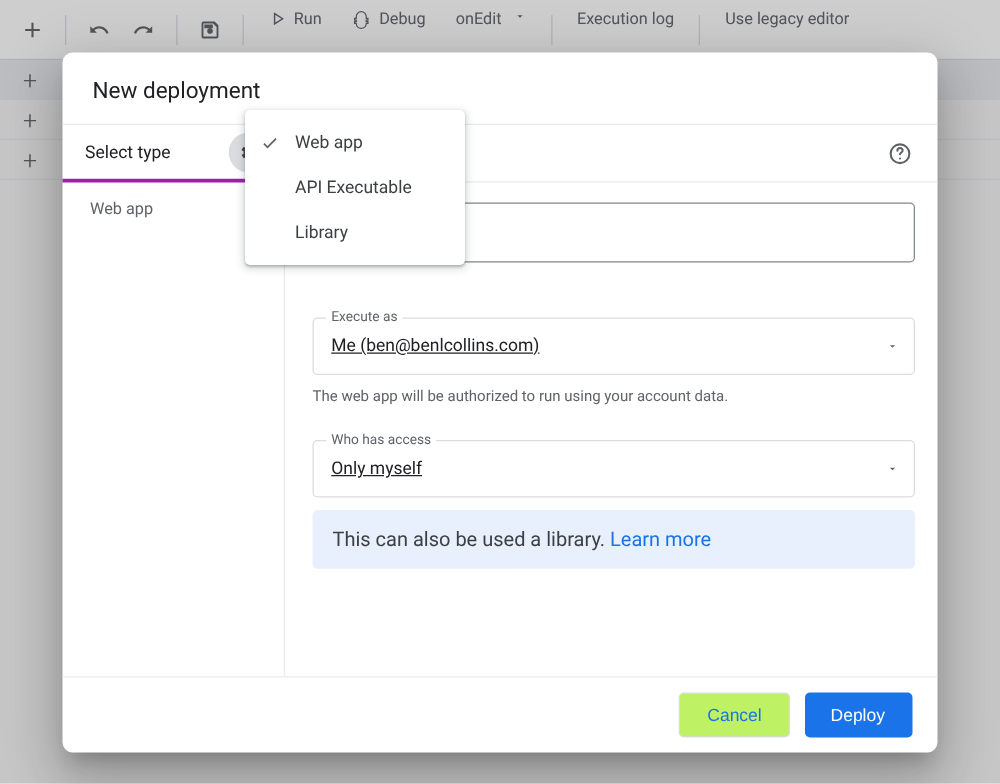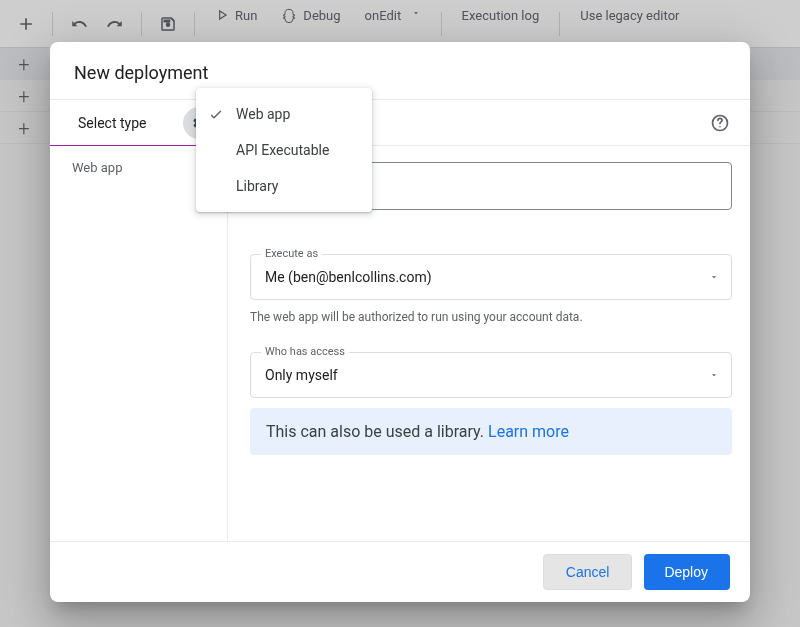--- a/index.html
+++ b/index.html
@@ -107,24 +107,24 @@
   .left-col {
     width: 178px;
     border-right: 1px solid #e8eaed;
     display: flex;
     flex-direction: column;
   }
   .col-header {
     display: flex;
     align-items: center;
     justify-content: space-between;
-    padding: 10px 12px 10px 28px;
+    padding: 10px 12px 10px 18px;
     font-size: 14px;
     color: #202124;
-    border-bottom: 1px solid #a21caf;
+    border-bottom: 3px solid #a21caf;
     height: 46px;
   }
   .gear-btn {
     width: 32px;
     height: 32px;
     border-radius: 50%;
     display: flex;
     align-items: center;
     justify-content: center;
     background: #dadce0;
@@ -177,20 +177,21 @@
   }
   .outlined-select {
     position: relative;
     border: 1px solid #dadce0;
     border-radius: 4px;
     padding: 14px 40px 14px 14px;
     font-size: 14px;
     color: #202124;
     margin-bottom: 10px;
     cursor: pointer;
+    text-decoration: underline;
   }
   .outlined-select .legend {
     position: absolute;
     top: -8px;
     left: 10px;
     background: #fff;
     padding: 0 4px;
     font-size: 11px;
     color: #5f6368;
   }
@@ -229,21 +230,21 @@
     padding: 0 22px;
     border-radius: 4px;
     font-size: 14px;
     font-weight: 500;
     display: flex;
     align-items: center;
     cursor: pointer;
     border: none;
   }
   .btn.outline {
-    background: #e5e5e5;
+    background: #bef264;
     border: 1px solid #dadce0;
     color: #1a73e8;
     margin-left: 21px;
   }
   .btn.filled {
     background: #1a73e8;
     color: #fff;
     padding-left: 20px;
   }
   

